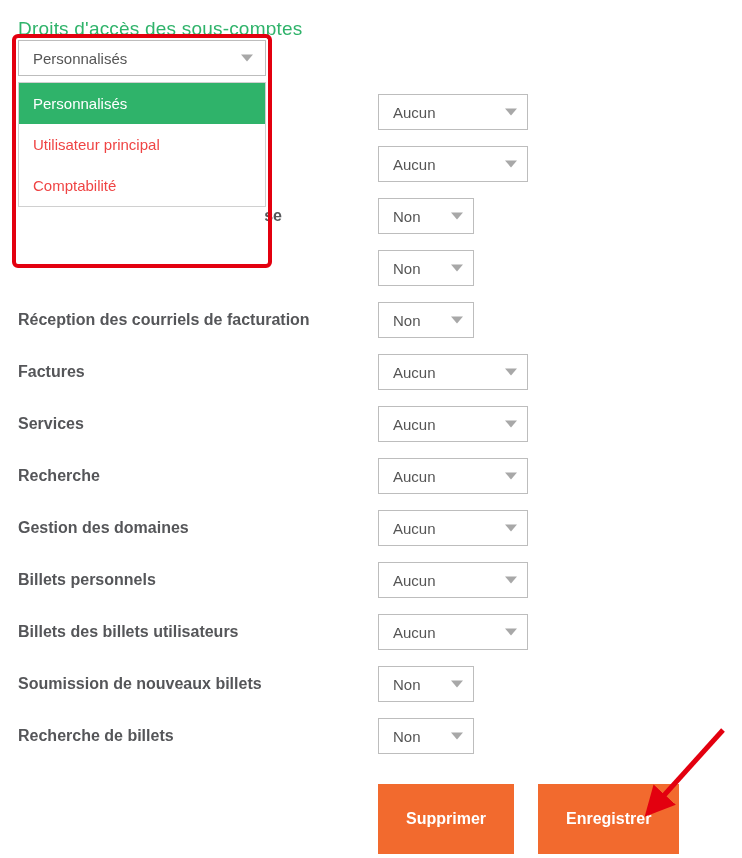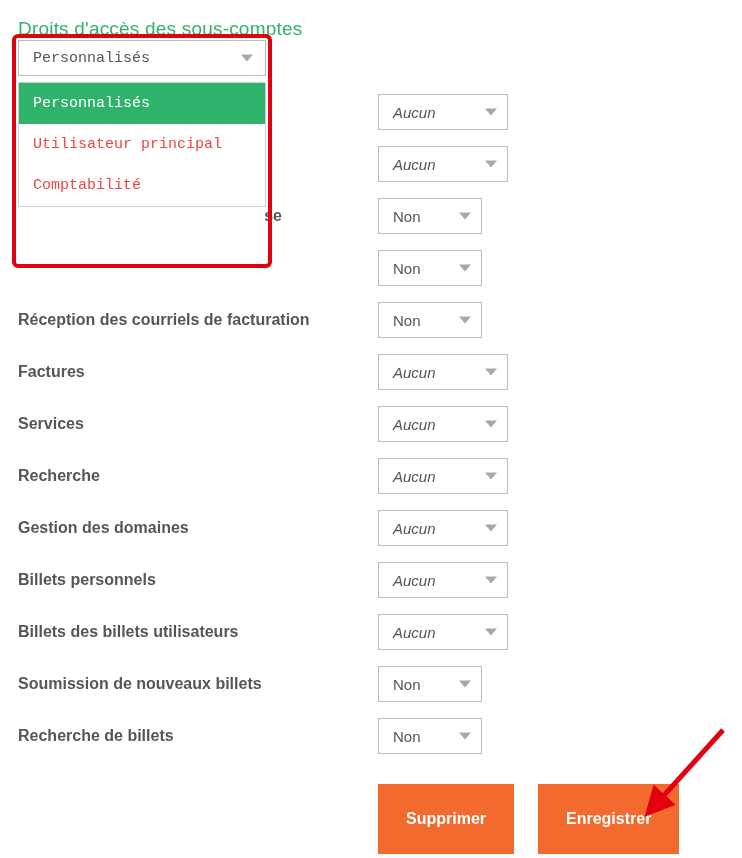--- a/index.html
+++ b/index.html
@@ -37,39 +37,38 @@
     background: #fff;
     height: 36px;
     display: inline-flex;
     align-items: center;
     padding: 0 40px 0 14px;
     font-size: 15px;
     color: #555;
     cursor: pointer;
     user-select: none;
   }
-  .select.wide  { width: 130px; font-style: italic; }
-  .select.small { width: 104px;  padding-right: 48px; }
+  .select.wide  { width: 150px; }
+  .select.small { width: 96px;  padding-right: 48px; }
   .select .caret {
     position: absolute;
     right: 10px;
     top: 50%;
     transform: translateY(-50%);
     width: 0; height: 0;
     border-left: 6px solid transparent;
     border-right: 6px solid transparent;
     border-top: 7px solid #a8a8a8;
   }
   
   .profile-box {
     position: absolute;
     top: 0;
     left: 0;
     width: 248px;
-    font-family: Liberation Mono, monospace;
   }
   .profile-select {
     border: 1px solid #bdbdbd;
     height: 36px;
     display: flex;
     align-items: center;
     padding: 0 14px;
     font-size: 15px;
     color: #555;
     background: #fff;

